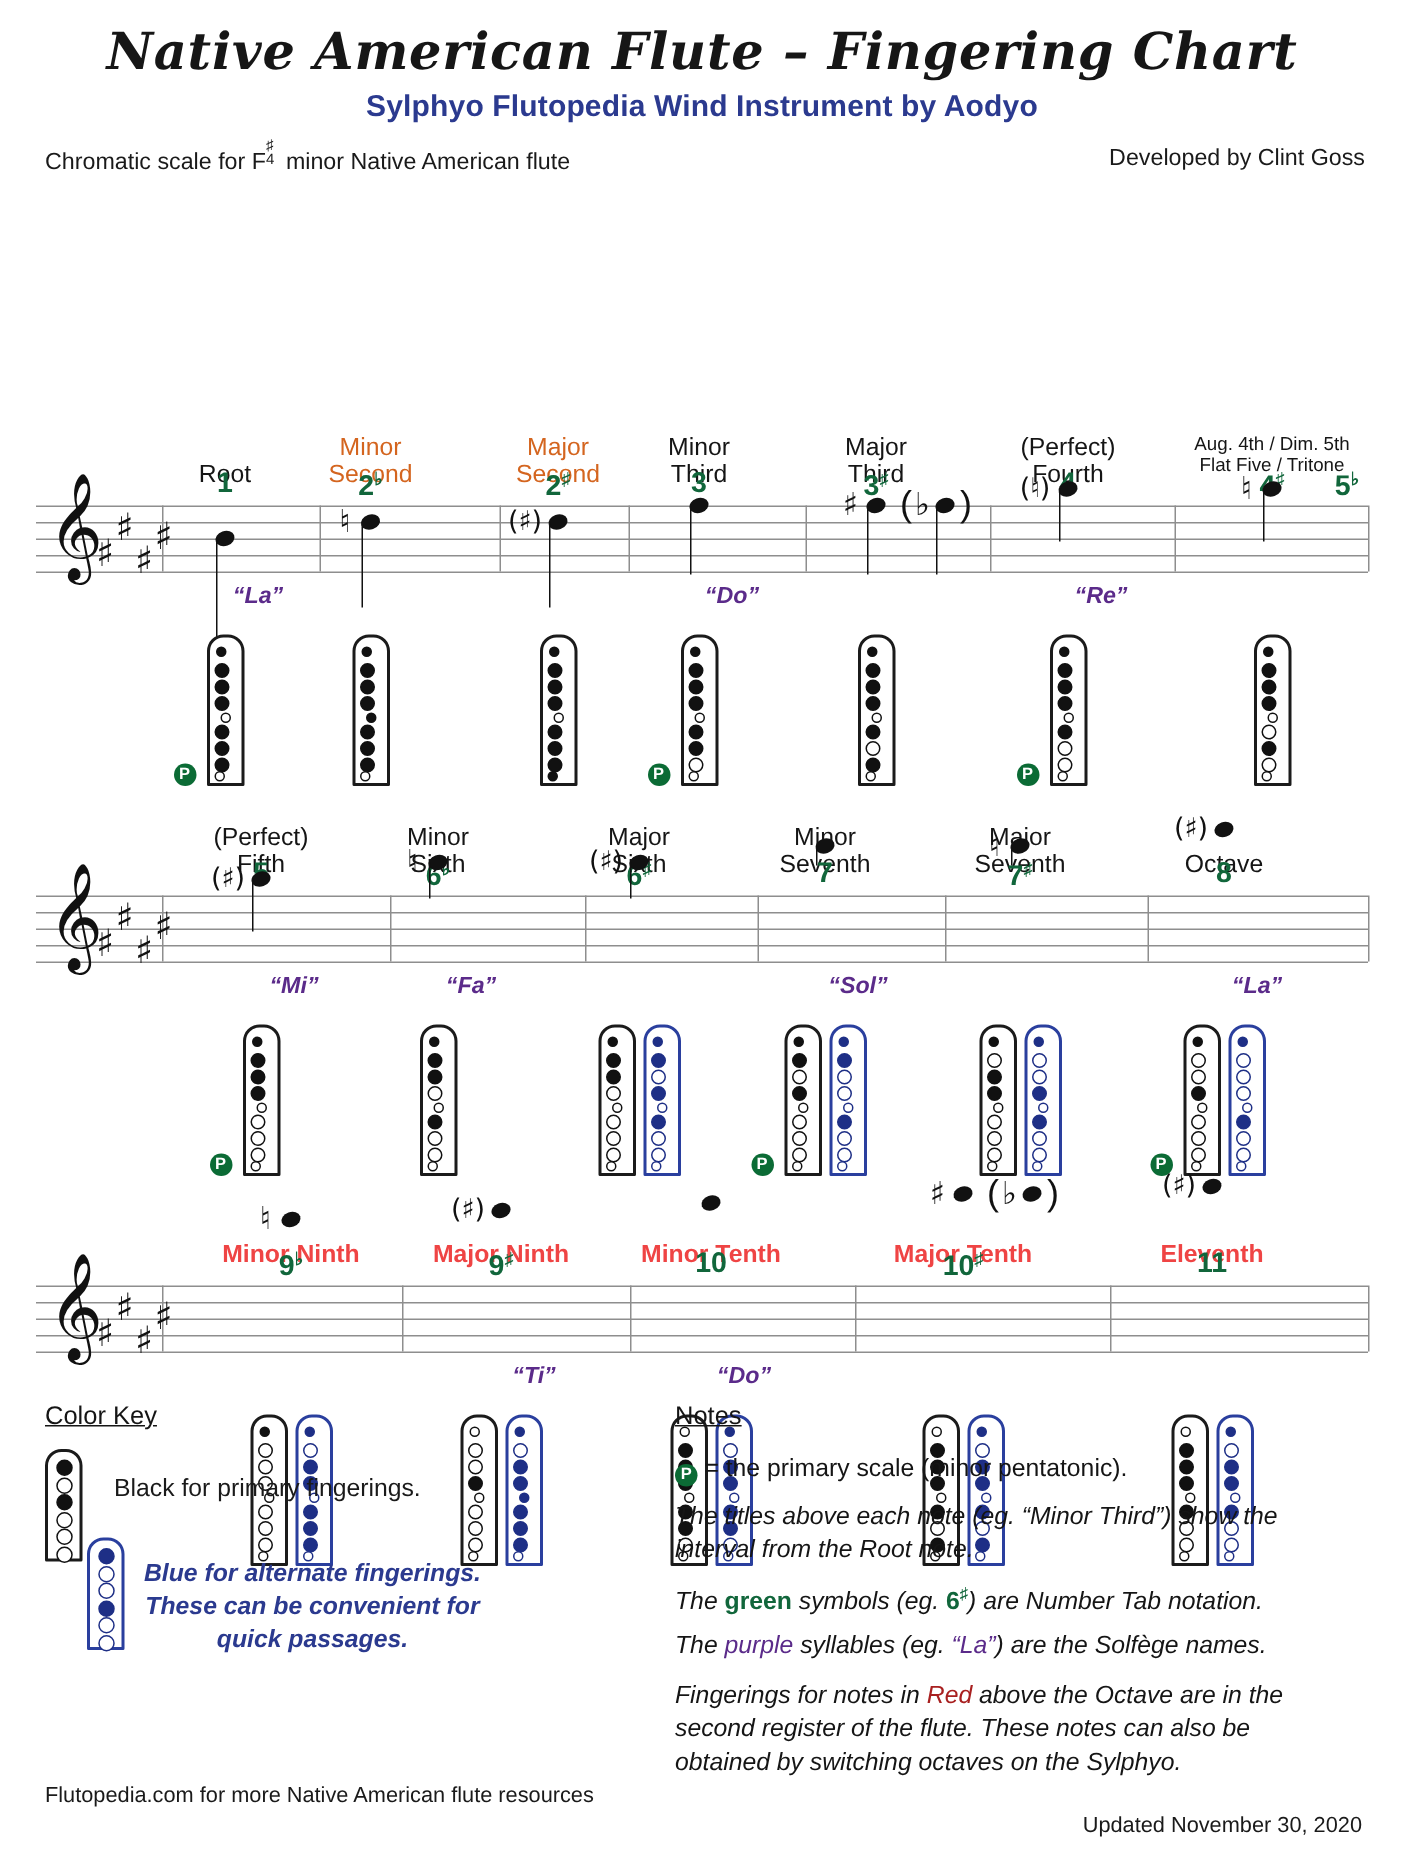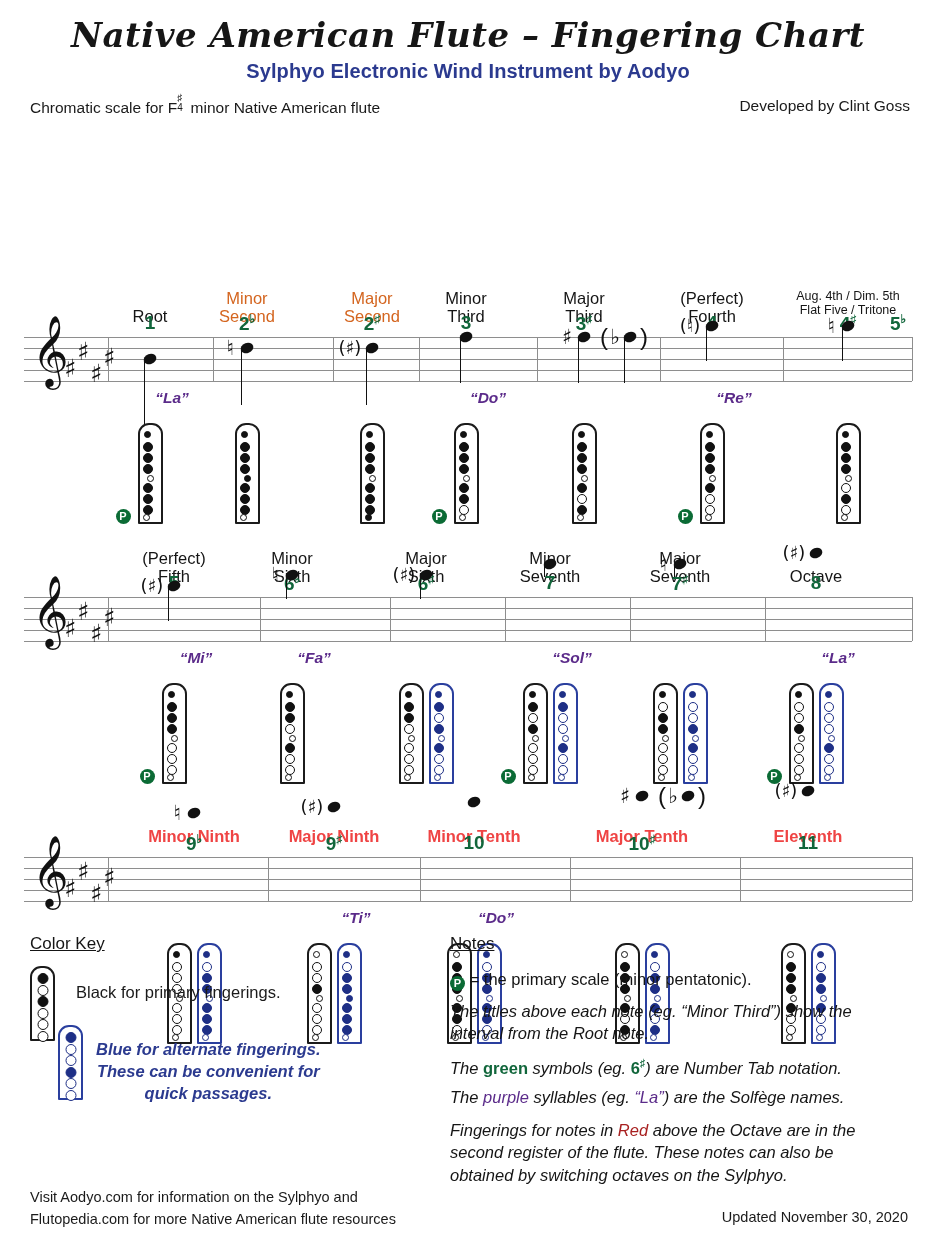--- a/index.html
+++ b/index.html
@@ -85,21 +85,21 @@
   .keyflute.alt .kf-hole.f{background:#1e2f86;}
 
   #footer-left{position:absolute;left:30px;top:1186px;font-size:14.5px;line-height:1.55;}
   #footer-right{position:absolute;right:28px;top:1209px;font-size:14.5px;}
 </style>
 </head>
 <body>
 
 <div id="header">
   <div id="main-title">Native American Flute – Fingering Chart</div>
-  <div id="sub-title">Sylphyo Electronic Wind Instrument by Aodyo</div>
+  <div id="sub-title">Sylphyo Flutopedia Wind Instrument by Aodyo</div>
 </div>
 
 <div id="meta">
   <div id="meta-left">
     <div>
       <span>Chromatic scale for F</span><span class="supsub"><span class="sp">♯</span><span class="sb">4</span></span><span> minor Native American flute</span>
     </div>
   </div>
   <div id="meta-right">Developed by Clint Goss</div>
 </div>
@@ -741,16 +741,15 @@
 
 <div class="notetext" style="left:450px;top:1119px;">
   <div>
     <span>Fingerings for notes in </span><span class="r">Red</span><span> above the Octave are in the</span>
   </div>
   <div>second register of the flute. These notes can also be</div>
   <div>obtained by switching octaves on the Sylphyo.</div>
 </div>
 
 <div id="footer-left">
-  <div>Visit Aodyo.com for information on the Sylphyo and</div>
   <div>Flutopedia.com for more Native American flute resources</div>
 </div>
 <div id="footer-right">Updated November 30, 2020</div>
 
 </body></html>

